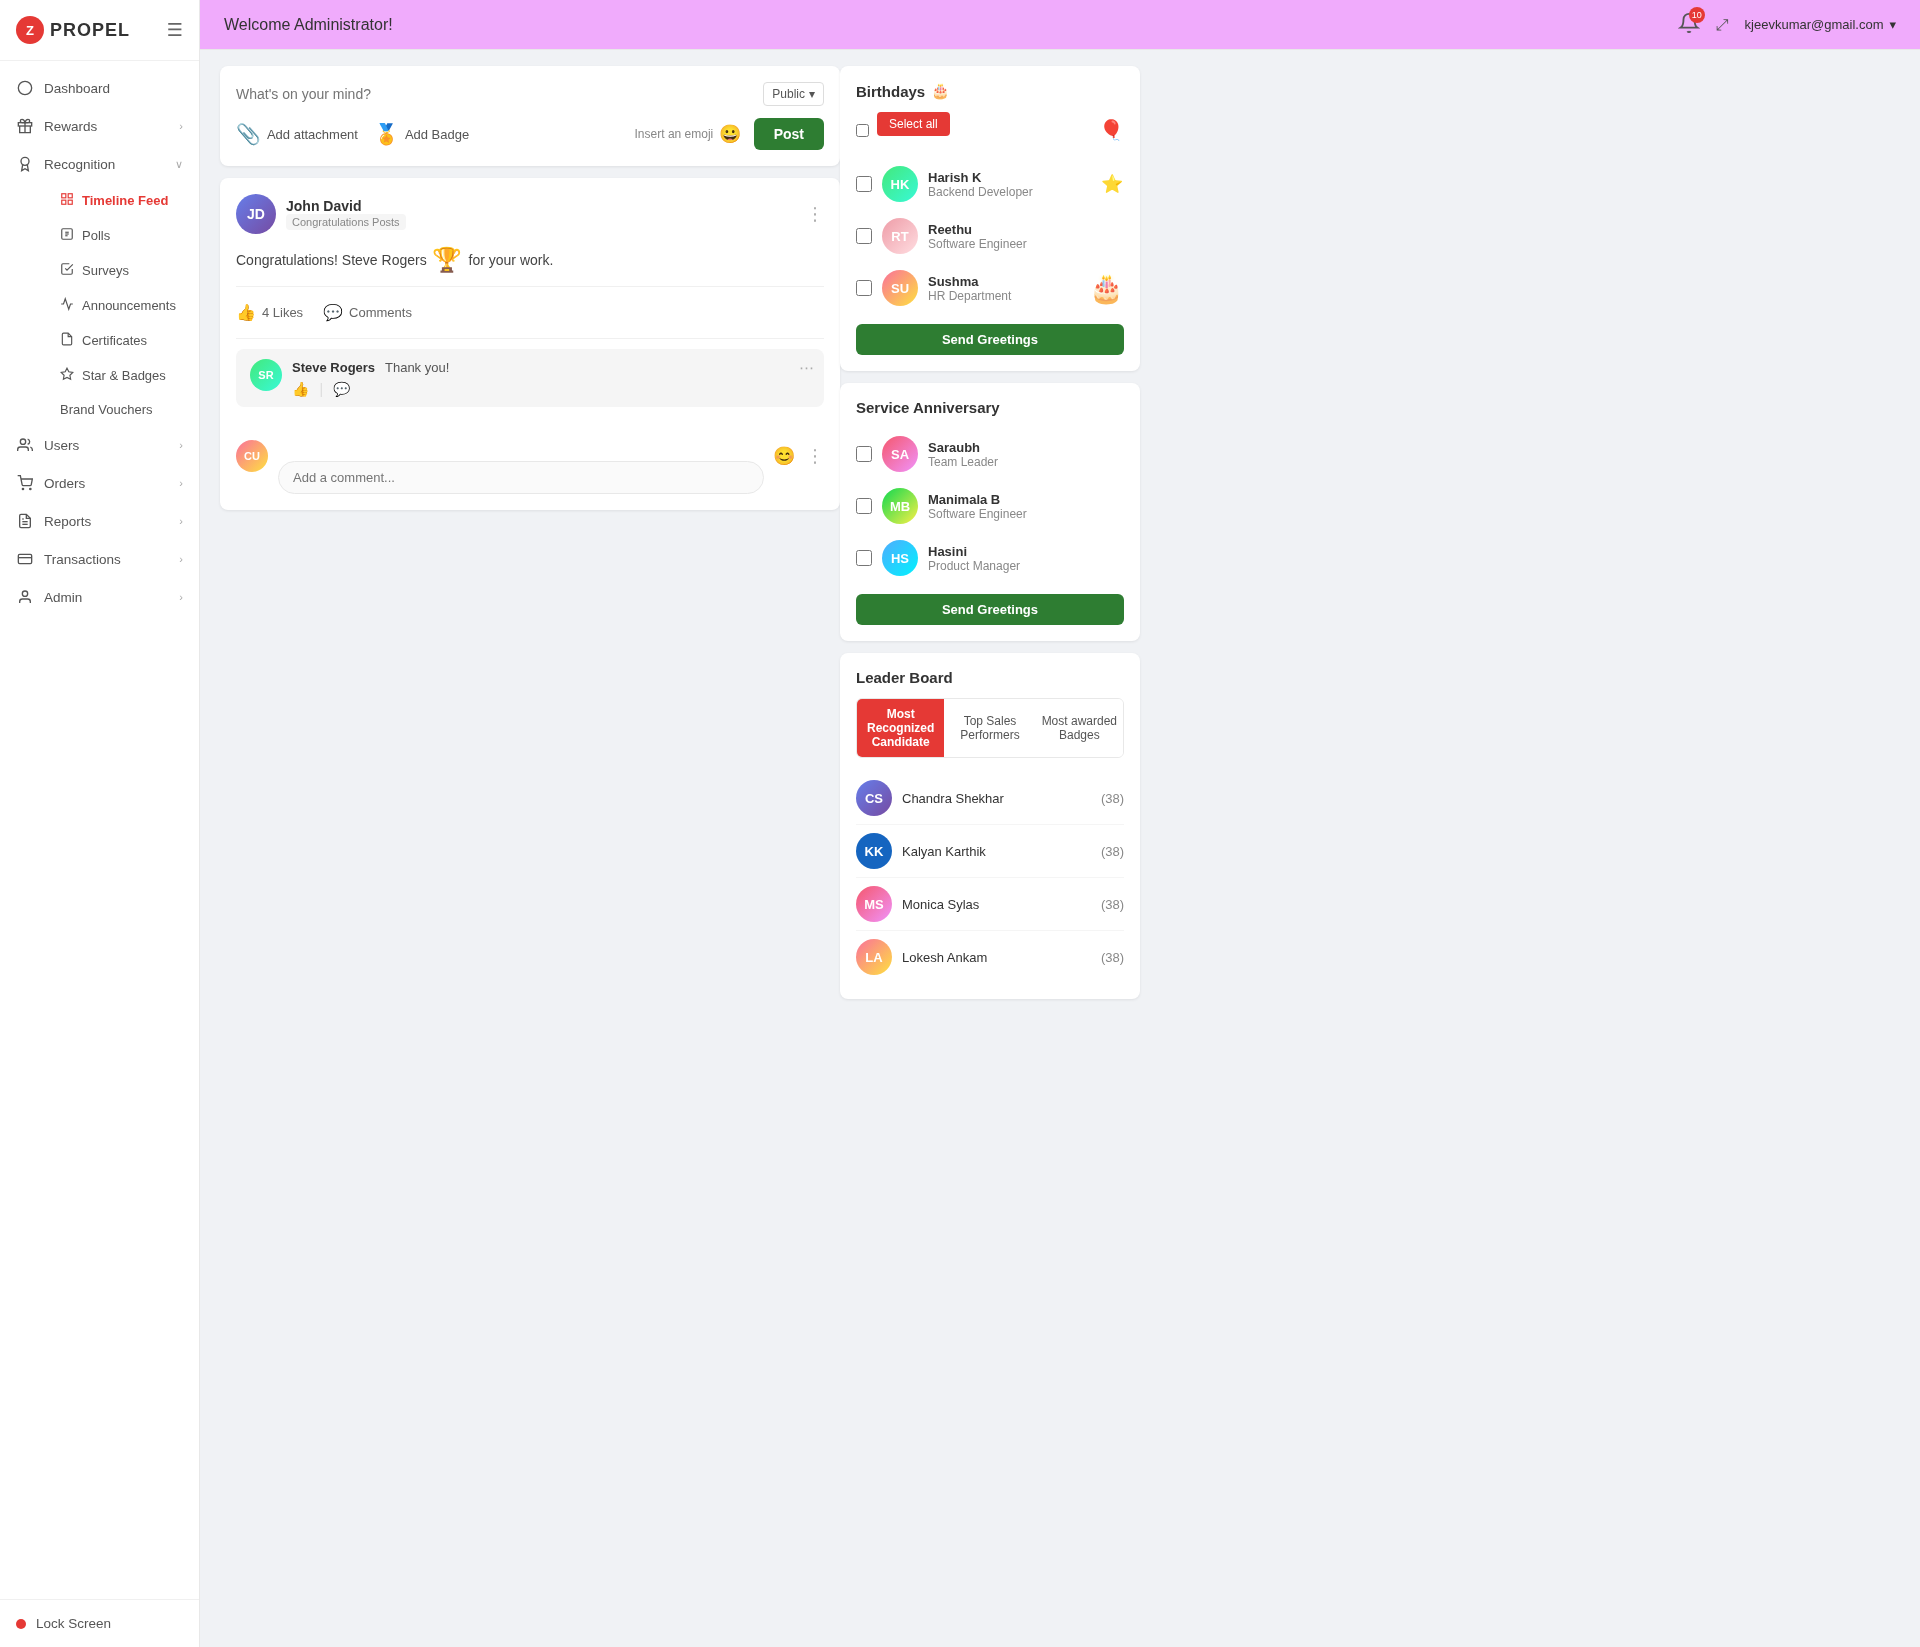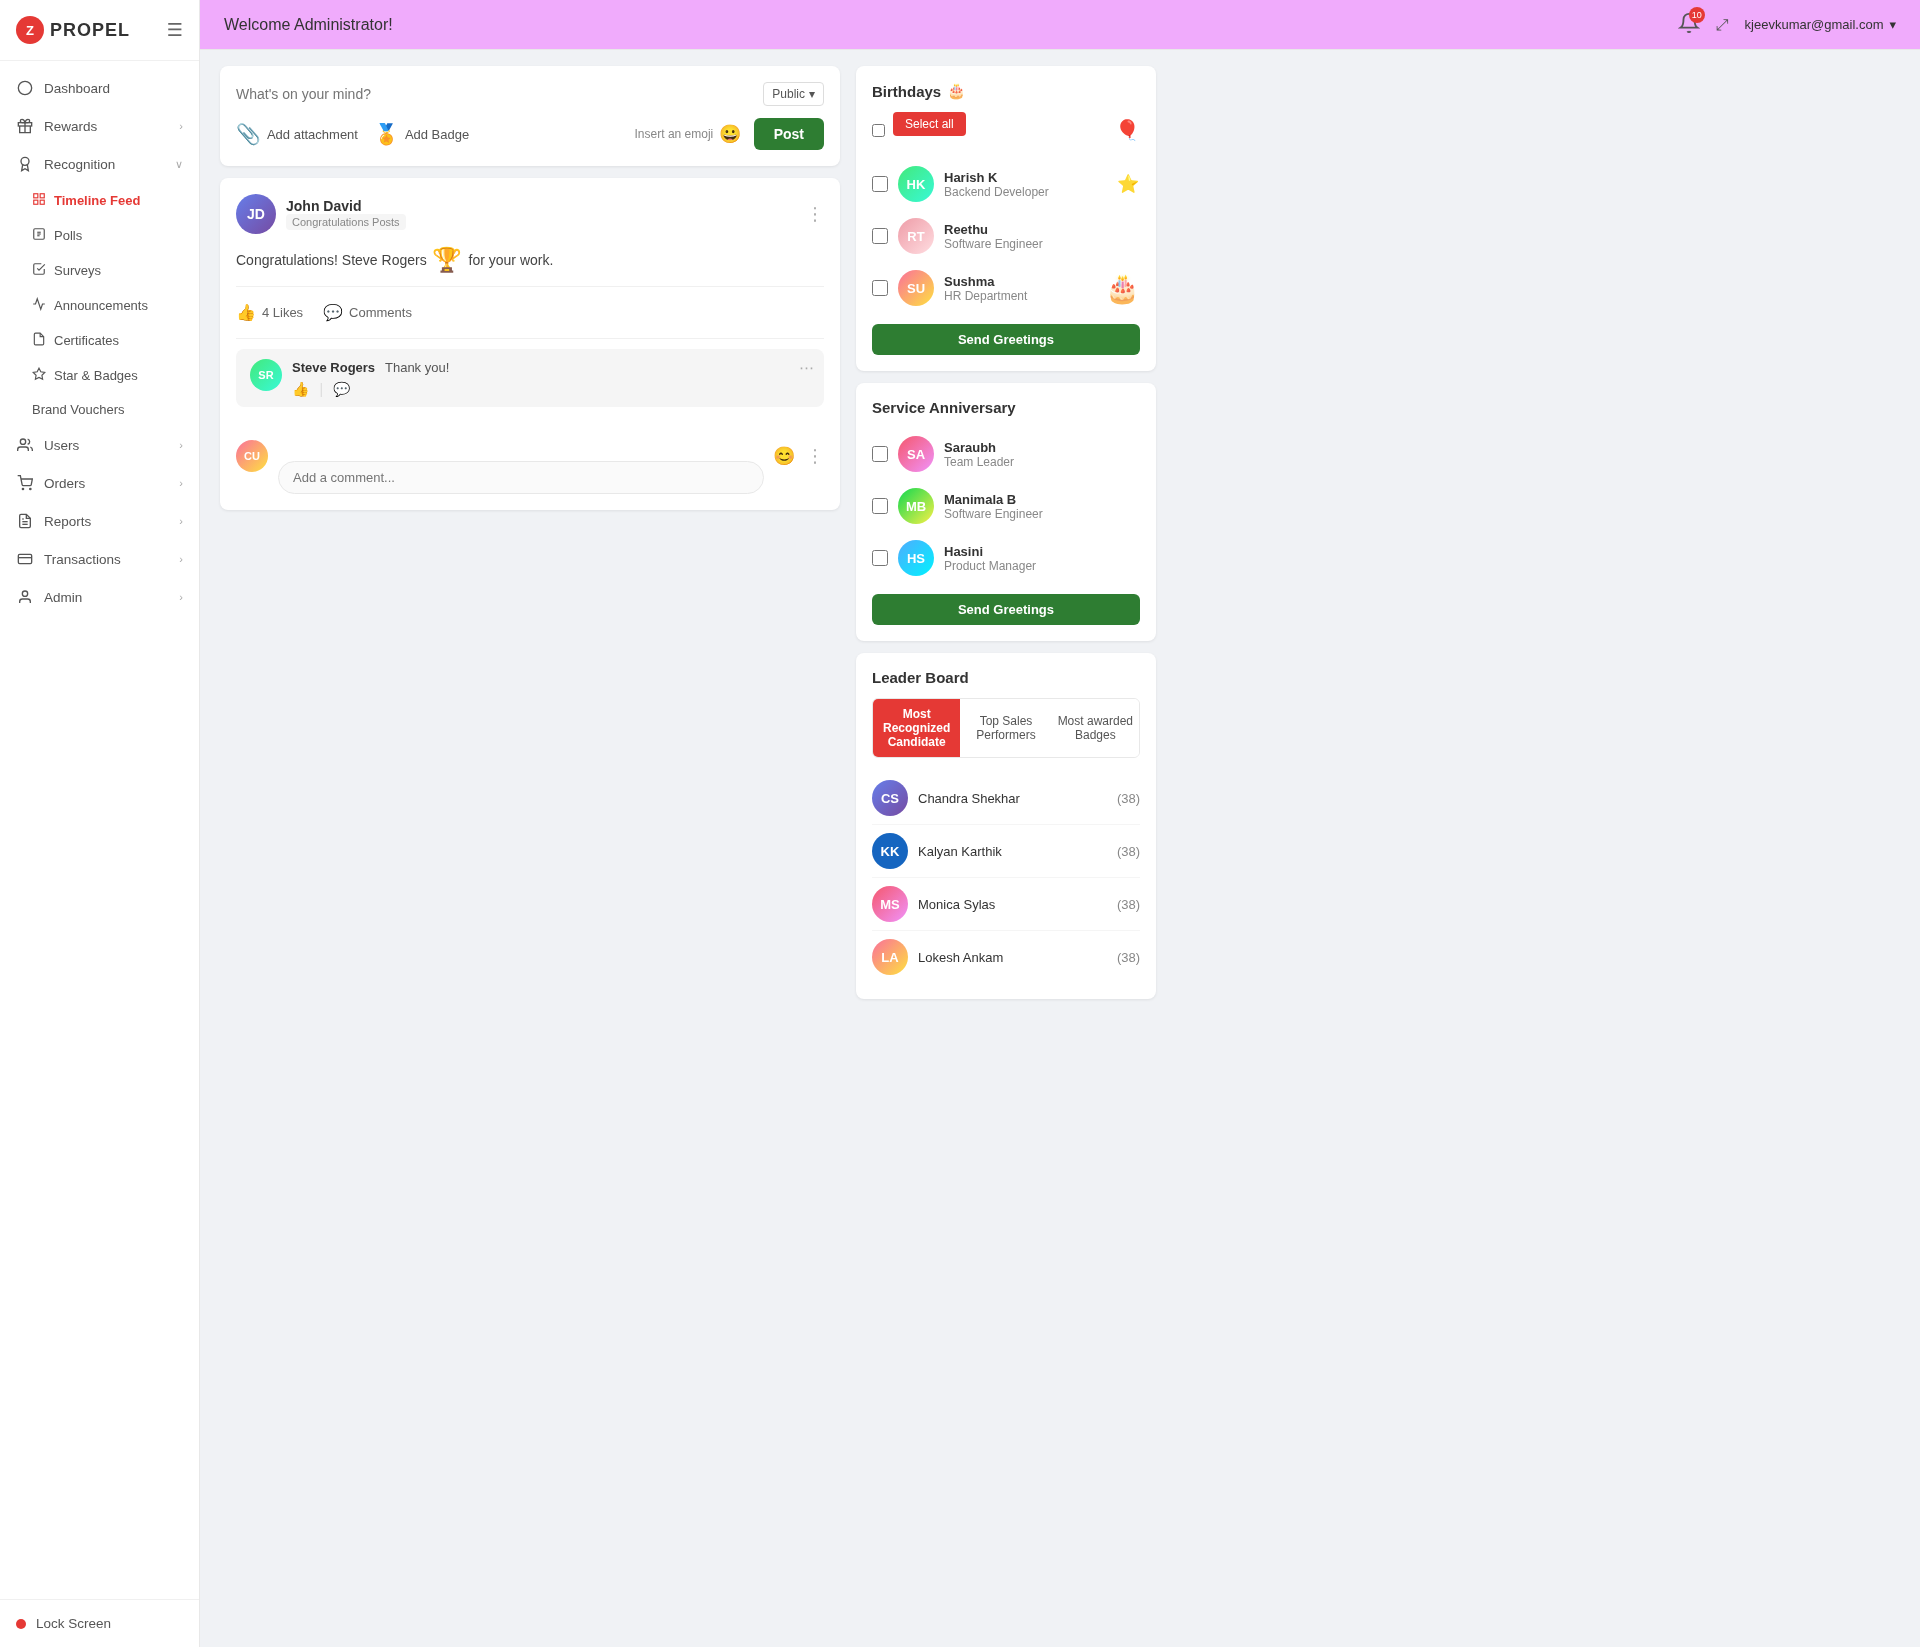--- a/index.html
+++ b/index.html
@@ -8,38 +8,38 @@
     
     .sidebar { width: 200px; background: #fff; border-right: 1px solid #e8e8e8; display: flex; flex-direction: column; flex-shrink: 0; overflow-y: auto; }
     .sidebar-logo { display: flex; align-items: center; padding: 16px 16px; border-bottom: 1px solid #f0f0f0; gap: 6px; }
     .logo-icon { width: 28px; height: 28px; background: #e53935; border-radius: 50%; display: flex; align-items: center; justify-content: center; color: #fff; font-weight: bold; font-size: 13px; }
     .logo-text { font-size: 18px; font-weight: 700; color: #333; letter-spacing: 1px; }
     .menu-toggle { margin-left: auto; cursor: pointer; color: #666; font-size: 18px; }
     .sidebar-nav { flex: 1; padding: 8px 0; }
     .nav-item { display: flex; align-items: center; padding: 10px 16px; cursor: pointer; color: #555; font-size: 13.5px; gap: 10px; position: relative; }
     .nav-item .arrow { margin-left: auto; font-size: 11px; color: #aaa; }
     .nav-item .icon { width: 18px; height: 18px; display: flex; align-items: center; justify-content: center; flex-shrink: 0; }
-    .sub-item { padding: 9px 16px 9px 32px; display: flex; align-items: center; gap: 8px; cursor: pointer; color: #555; font-size: 13px; }
+    .sub-item { padding: 9px 16px 9px 60px; display: flex; align-items: center; gap: 8px; cursor: pointer; color: #555; font-size: 13px; }
     .sub-item.active { color: #e53935; font-weight: 600; }
     .sidebar-bottom { padding: 16px; border-top: 1px solid #f0f0f0; }
     .lock-item { display: flex; align-items: center; gap: 10px; cursor: pointer; color: #555; font-size: 13.5px; }
     .lock-dot { width: 10px; height: 10px; background: #e53935; border-radius: 50%; }
 
     
     .main { flex: 1; display: flex; flex-direction: column; overflow: hidden; }
     .top-bar { background: #f0abfc; padding: 12px 24px; display: flex; align-items: center; border-bottom: 1px solid #e8e8e8; }
     .welcome-text { font-size: 16px; font-weight: 500; color: #333; flex: 1; }
     .top-actions { display: flex; align-items: center; gap: 16px; }
     .notif-bell { position: relative; cursor: pointer; }
     .notif-badge { position: absolute; top: -5px; right: -5px; background: #e53935; color: #fff; border-radius: 50%; width: 16px; height: 16px; font-size: 9px; display: flex; align-items: center; justify-content: center; }
     .expand-icon { cursor: pointer; color: #555; font-size: 16px; }
     .user-menu { display: flex; align-items: center; gap: 6px; cursor: pointer; color: #333; font-size: 13px; }
 
     
-    .content-area { flex: 1; display: flex; gap: 16px; padding: 16px 20px; overflow-y: auto; }
+    .content-area { flex: 1; display: flex; padding: 16px 20px; overflow-y: auto; }
     .feed-column { flex: 1; display: flex; flex-direction: column; gap: 12px; max-width: 620px; }
     .right-column { width: 300px; flex-shrink: 0; display: flex; flex-direction: column; gap: 12px; }
 
     
     .composer { background: #fff; border-radius: 8px; padding: 16px; box-shadow: 0 1px 3px rgba(0,0,0,0.08); }
     .composer-header { display: flex; align-items: center; justify-content: space-between; margin-bottom: 12px; }
     .composer-input { width: 100%; border: none; outline: none; color: #aaa; font-size: 14px; background: transparent; }
     .public-select { display: flex; align-items: center; gap: 4px; border: 1px solid #ddd; border-radius: 4px; padding: 4px 8px; font-size: 12px; color: #555; cursor: pointer; }
     .composer-footer { display: flex; align-items: center; justify-content: space-between; margin-top: 12px; }
     .composer-actions { display: flex; gap: 16px; }

